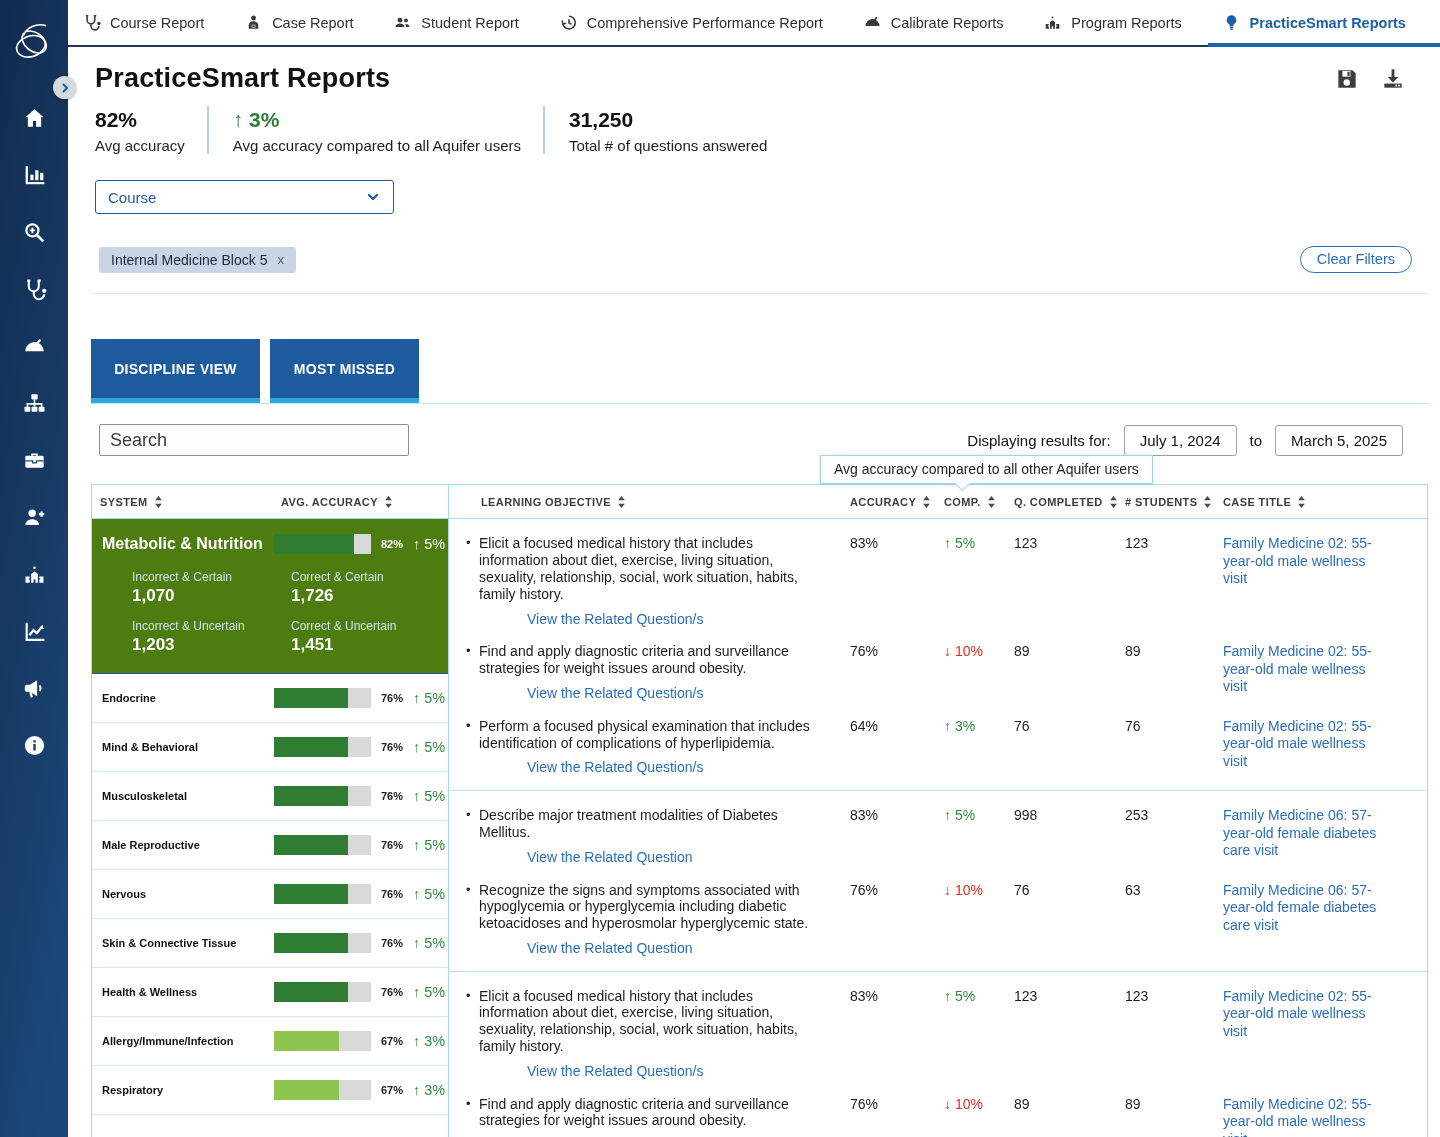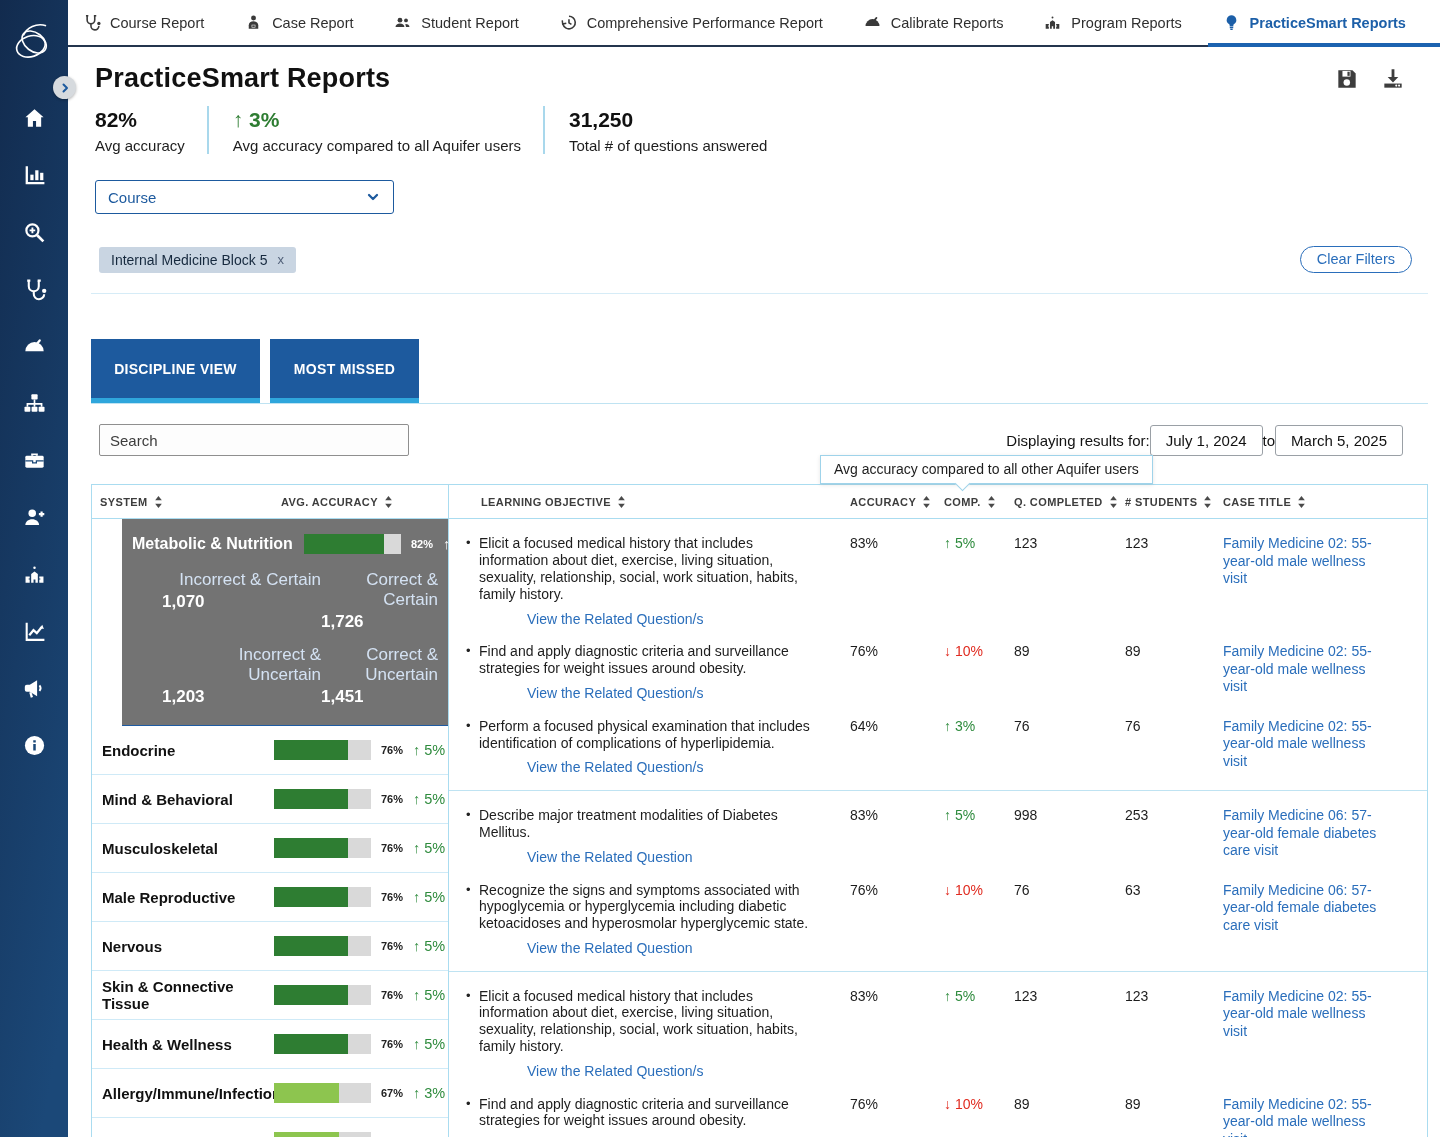--- a/index.html
+++ b/index.html
@@ -73,23 +73,23 @@
     border-bottom: 5px solid #2fa6dc; padding: 0 10px; }
   .tab.t0 { width: 146px; } .tab.t1 { width: 169px; } .tab.t2 { width: 149px; }
   .tab.active { height: 72px; background: #fff; color: #1d5a9e; border-bottom: none;
     border-top: 5px solid #2fa6dc; margin-bottom: -1px; }
 
   .panel { border-top: 1px solid #bfe3f2; position: relative; z-index: 2; }
 
   
   .toolbar { display: flex; align-items: center; justify-content: space-between; padding: 20px 25px 0 8px; }
   .search-input { width: 310px; height: 32px; border: 1px solid #8f8f8f; border-radius: 2px;
-    padding: 0 10px; font-size: 15px; font-family: inherit; color: #222; background: #fdfdfd; }
+    padding: 0 10px; font-size: 18px; font-family: inherit; color: #222; background: #fdfdfd; }
   .search-input::placeholder { color: #3c3c3c; opacity: 1; }
-  .range { display: flex; align-items: center; font-size: 15px; color: #111; }
+  .range { display: flex; align-items: center; gap: 13px; font-size: 15px; color: #111; }
   .date-box { border: 1px solid #9aa0a6; border-radius: 3px; padding: 6px 15px; font-size: 15px;
     color: #111; background: #fff; cursor: pointer; white-space: nowrap; }
 
   
   .table-wrap { position: relative; margin-top: 28px; }
   .tooltip { position: absolute; top: -29px; left: 729px; background: #fff; border: 1px solid #9fd3ea;
     box-shadow: 0 1px 4px rgba(0,0,0,.10); padding: 5px 13px 6px; font-size: 14px; color: #1d1d1d;
     white-space: nowrap; z-index: 6; }
   .tooltip::after { content: ""; position: absolute; bottom: -6px; left: 136px; width: 10px; height: 10px;
     background: #fff; border-right: 1px solid #9fd3ea; border-bottom: 1px solid #9fd3ea; transform: rotate(45deg); }
@@ -109,33 +109,33 @@
   .thead-right .th.obj-h { padding-left: 16px; }
 
   .tbody { display: flex; align-items: stretch; }
   .tbody-left { width: 357px; flex: none; border-right: 1px solid #aadcf0; }
   .tbody-right { flex: 1; min-width: 0; }
 
   
   .sys-row { border-bottom: 1px solid #cfeaf7; padding: 0 10px; min-height: 49px;
     display: flex; flex-direction: column; justify-content: center; cursor: pointer; }
   .sys-line { display: flex; align-items: center; }
-  .sys-name { width: 172px; flex: none; font-size: 15px; font-weight: bold; color: #111; line-height: 1.15; }
+  .sys-name { width: 172px; flex: none; font-size: 11px; font-weight: bold; color: #111; line-height: 1.15; }
   .bar { width: 97px; height: 20px; background: #d9d9d9; flex: none; position: relative; }
   .bar-fill { height: 100%; }
   .bar-fill.dark { background: #2e7d32; }
   .bar-fill.light { background: #8dc54f; }
   .sys-pct { font-size: 11px; font-weight: bold; color: #222; margin-left: 10px; width: 30px; flex: none; }
   .sys-comp { font-size: 14.5px; color: #2e8b3d; margin-left: 2px; white-space: nowrap; }
-  .sys-row.expanded { background: #737373; border-bottom: 1px solid #1e5ba3; padding: 15px 10px 18px; justify-content: flex-start; margin-left: 30px; }
+  .sys-row.expanded { background: #4d7c0f; border-bottom: 1px solid #1e5ba3; padding: 15px 10px 18px; justify-content: flex-start; }
   .sys-row.expanded .sys-name { color: #fff; font-size: 16px; }
   .sys-row.expanded .sys-pct { color: #fff; }
   .sys-row.expanded .sys-comp { color: #fff; }
   .sys-details { display: grid; grid-template-columns: 159px 1fr; margin: 16px 0 0 30px; row-gap: 13px; }
-  .sd-label { font-size: 17px; color: #d4e2f3; text-align: right; }
+  .sd-label { font-size: 12px; color: #d4e2f3; }
   .sd-value { font-size: 17px; font-weight: bold; color: #fff; margin-top: 2px; }
   .sys-row.placeholder { min-height: 22px; border-bottom: none; cursor: default; }
 
   
   .obj-group { border-bottom: 1px solid #bfe3f2; padding: 5px 0 9px; }
   .obj-group:last-child { border-bottom: none; }
   .obj-row { padding: 11px 20px 5px 16px; font-size: 14px; color: #1d1d1d; }
   .obj-cell { position: relative; padding-left: 14px; padding-right: 24px; line-height: 1.2; }
   .obj-bullet { position: absolute; left: 1px; top: 0; font-size: 13px; color: #222; }
   .obj-link { display: inline-block; margin-top: 8px; color: #2a6ebb; cursor: pointer; text-decoration: none; margin-left: 48px; }

